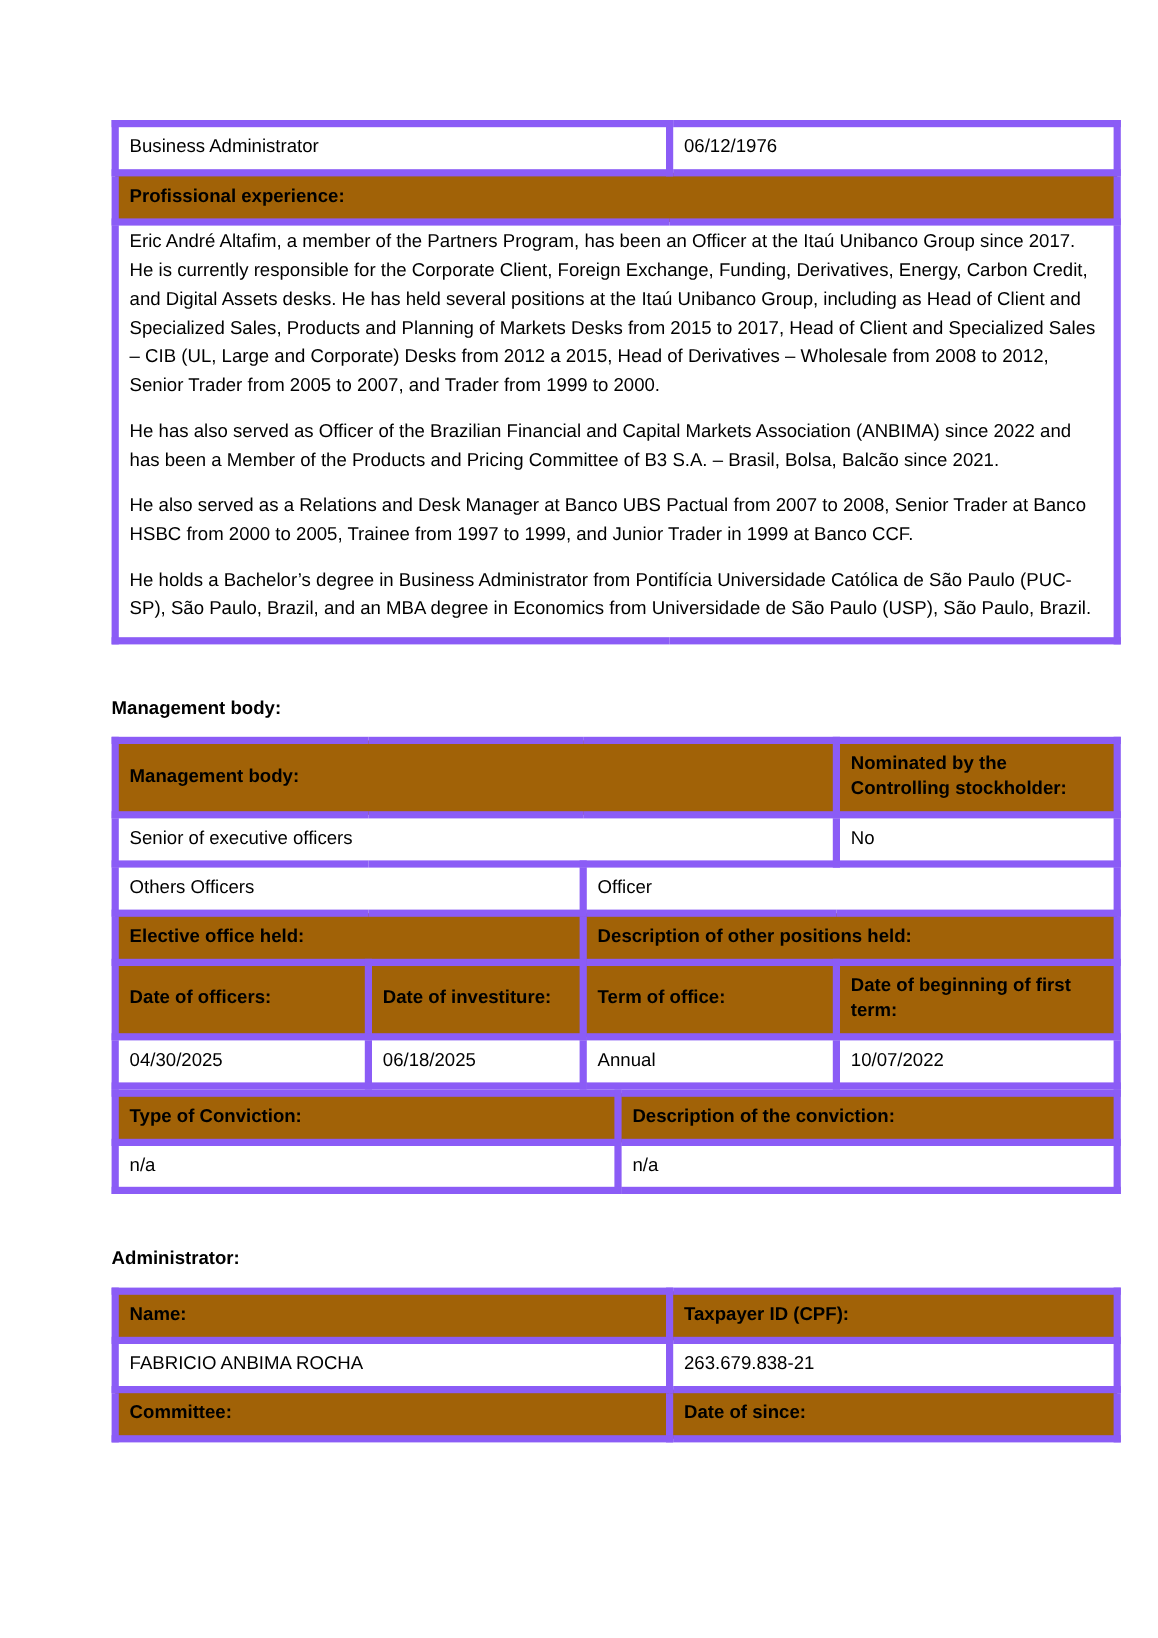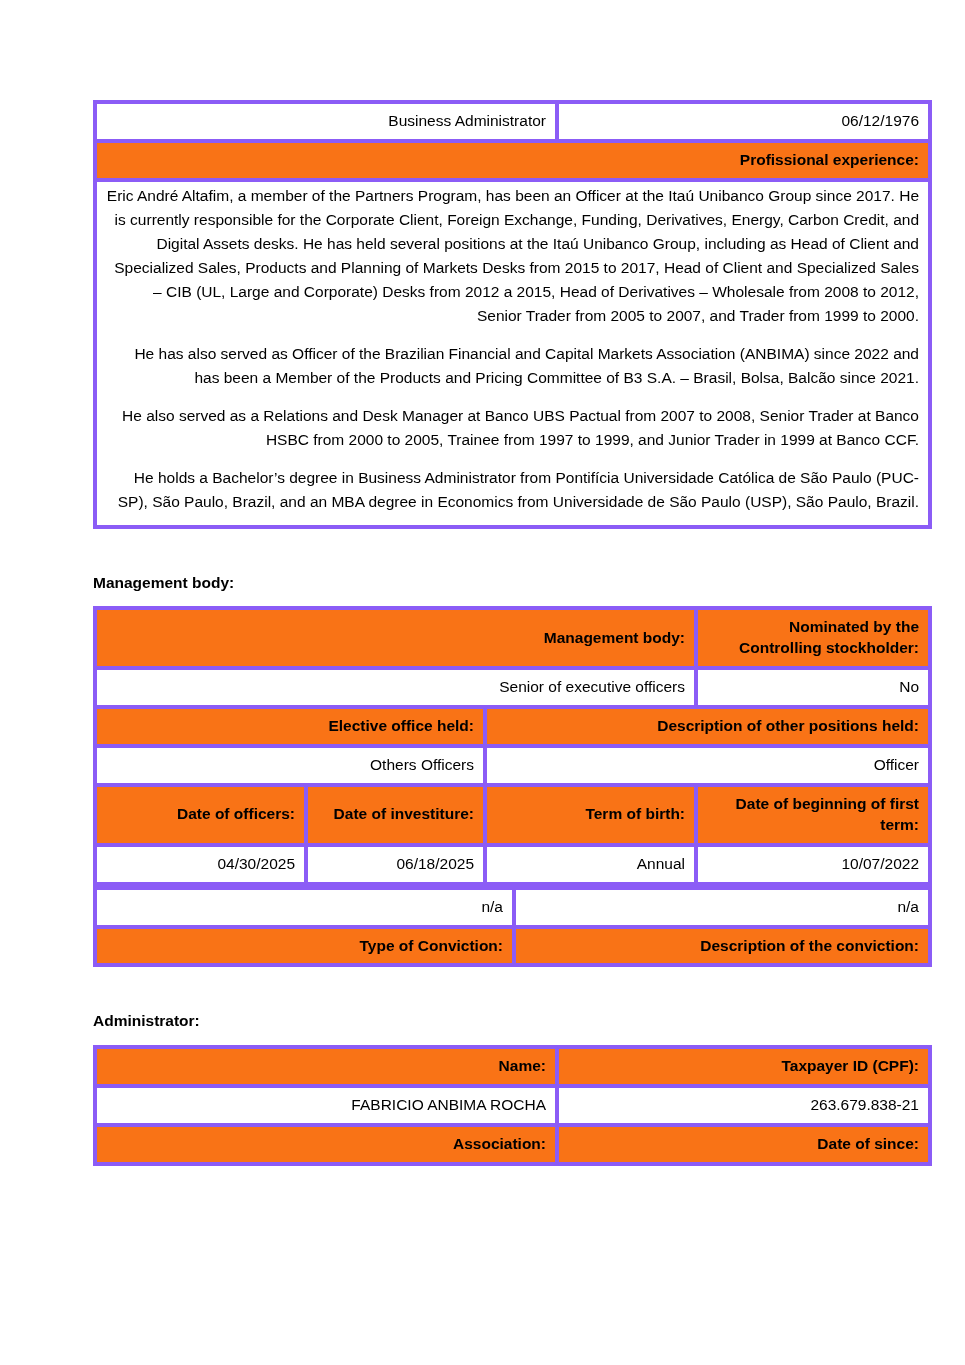--- a/index.html
+++ b/index.html
@@ -8,28 +8,28 @@
     height: 1365px;
     position: relative;
     font-family: "Liberation Sans", "DejaVu Sans", sans-serif;
     color: #000000;
     font-size: 15.5px;
     overflow: hidden;
   }
   .content { position: absolute; left: 93px; top: 100px; width: 835px; }
   table { border-collapse: collapse; table-layout: fixed; width: 835px; }
   td {
-    border: 4px solid #8b5cf6;
+    border: 6px solid #8b5cf6;
     padding: 7px 9px;
     vertical-align: top;
     line-height: 1.35;
     word-wrap: break-word;
-    text-align: right;
+    text-align: left;
   }
-  .hdr { background: #f97316; font-weight: bold; }
+  .hdr { background: #a16207; font-weight: bold; }
   .vmid td { vertical-align: middle; }
   .exp-cell { padding: 2px 9px 9px; }
   .exp-cell p { margin: 0 0 14px; line-height: 24px; }
   .exp-cell p:last-child { margin-bottom: 2px; }
   .section-heading { font-weight: bold; margin: 44px 0 14px; line-height: 1.25; }
 </style>
 </head>
 <body>
 
 <div class="content">
@@ -70,56 +70,56 @@
     <tbody>
       <tr class="vmid">
         <td colspan="3" class="hdr">Management body:</td>
         <td class="hdr">Nominated by the Controlling stockholder:</td>
       </tr>
       <tr>
         <td colspan="3">Senior of executive officers</td>
         <td>No</td>
       </tr>
       <tr>
+        <td colspan="2">Others Officers</td>
+        <td colspan="2">Officer</td>
+      </tr>
+      <tr>
         <td colspan="2" class="hdr">Elective office held:</td>
         <td colspan="2" class="hdr">Description of other positions held:</td>
-      </tr>
-      <tr>
-        <td colspan="2">Others Officers</td>
-        <td colspan="2">Officer</td>
       </tr>
       <tr class="vmid">
         <td class="hdr">Date of officers:</td>
         <td class="hdr">Date of investiture:</td>
-        <td class="hdr">Term of birth:</td>
+        <td class="hdr">Term of office:</td>
         <td class="hdr">Date of beginning of first term:</td>
       </tr>
       <tr>
         <td>04/30/2025</td>
         <td>06/18/2025</td>
         <td>Annual</td>
         <td>10/07/2022</td>
       </tr>
     </tbody>
   </table>
 
 
   <table>
     <colgroup>
         <col style="width:419px">
         <col style="width:416px">
       </colgroup>
     <tbody>
       <tr>
+        <td class="hdr">Type of Conviction:</td>
+        <td class="hdr">Description of the conviction:</td>
+      </tr>
+      <tr>
         <td>n/a</td>
         <td>n/a</td>
-      </tr>
-      <tr>
-        <td class="hdr">Type of Conviction:</td>
-        <td class="hdr">Description of the conviction:</td>
       </tr>
     </tbody>
   </table>
 
   <div class="section-heading">Administrator:</div>
 
   <table>
     <colgroup>
         <col style="width:462px">
         <col style="width:373px">
@@ -127,19 +127,19 @@
     <tbody>
       <tr>
         <td class="hdr">Name:</td>
         <td class="hdr">Taxpayer ID (CPF):</td>
       </tr>
       <tr>
         <td>FABRICIO ANBIMA ROCHA</td>
         <td>263.679.838-21</td>
       </tr>
       <tr>
-        <td class="hdr">Association:</td>
+        <td class="hdr">Committee:</td>
         <td class="hdr">Date of since:</td>
       </tr>
     </tbody>
   </table>
 
 </div>
 
 </body></html>

